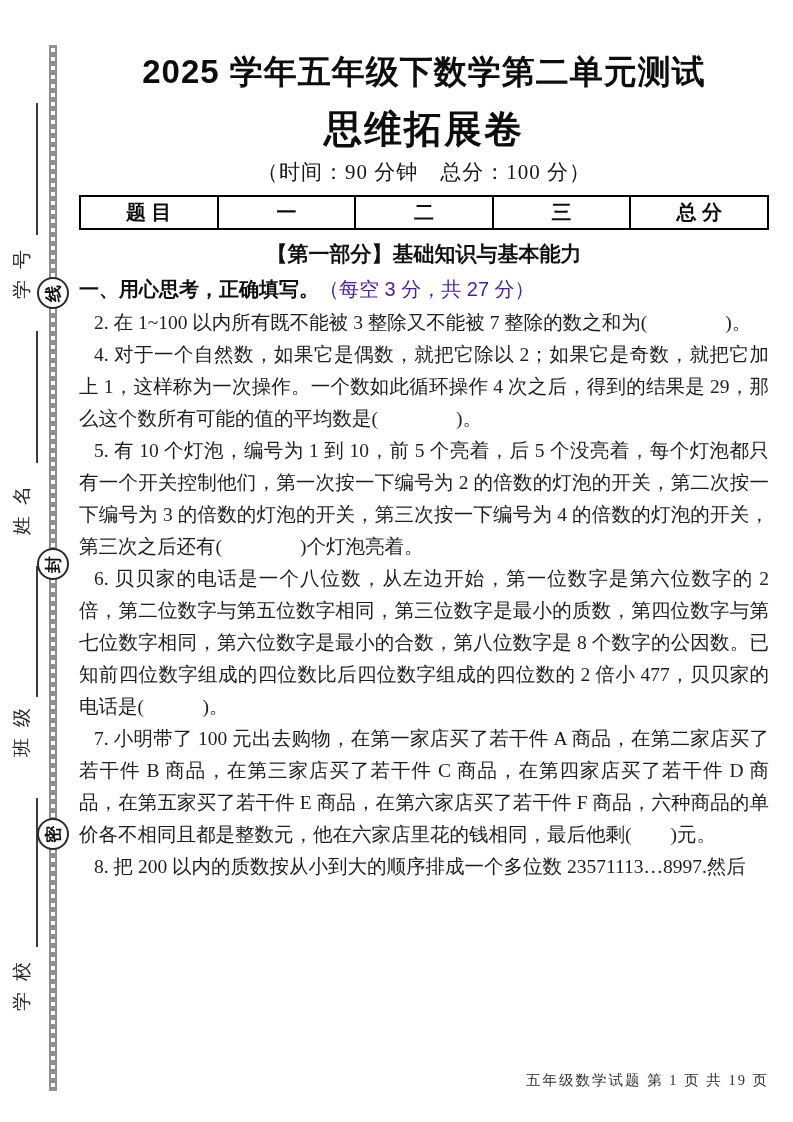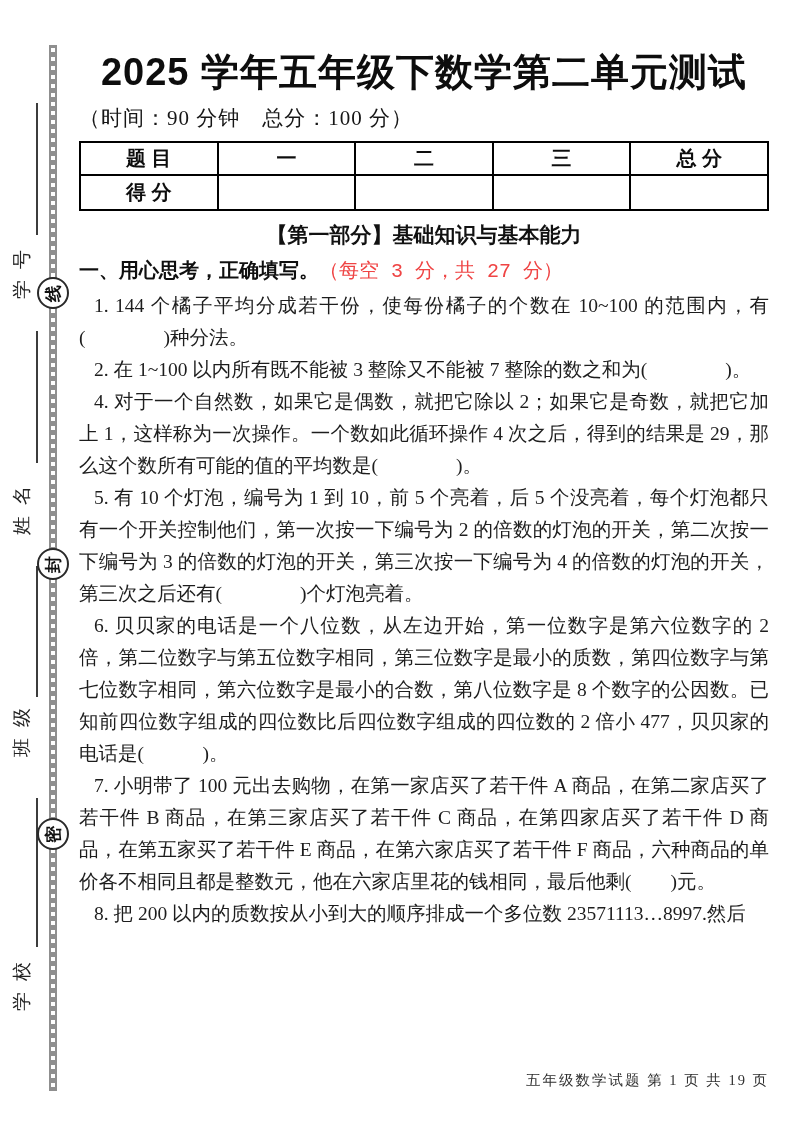--- a/index.html
+++ b/index.html
@@ -33,48 +33,48 @@
     font-size:19px;letter-spacing:11px;color:#222;
     font-family:"Liberation Serif", serif;
   }
   .fill-line{position:absolute;left:36px;width:1.5px;background:#3c3c3c;}
 
   
   .content{position:absolute;left:79px;top:46px;width:690px;}
   .title{
     margin:0;text-align:center;
     font-family:"Liberation Sans", sans-serif;font-weight:700;
-    font-size:38px;line-height:52px;letter-spacing:1px;color:#0d0d0d;
+    font-size:33px;line-height:52px;letter-spacing:1px;color:#0d0d0d;
   }
   .subtitle{
     margin:8px 0 0 0;text-align:center;
     font-family:"Liberation Sans", sans-serif;font-weight:700;
     font-size:38px;line-height:46px;letter-spacing:2px;color:#0d0d0d;
   }
   .meta{
-    margin:7px 0 0 0;
+    margin:7px 0 0 0;text-align:center;
     font-size:21px;line-height:27px;letter-spacing:1px;color:#161616;
   }
   table.score{
     margin-top:9px;width:100%;border-collapse:collapse;table-layout:fixed;
     font-family:"Liberation Sans", sans-serif;font-weight:700;font-size:20px;color:#0d0d0d;
   }
   table.score td{
     border:2px solid #000;text-align:center;vertical-align:middle;padding:0;
   }
   table.score tr.hdr td{height:31px;}
   table.score tr.scr td{height:33px;}
   .part-heading{
     margin:10px 0 6px 0;text-align:center;
     font-family:"Liberation Sans", sans-serif;font-weight:700;
     font-size:21px;line-height:28px;color:#111;
   }
   .directive{margin:2px 0 3px 0;font-size:20px;line-height:30px;}
   .directive .b{font-family:Liberation Sans, sans-serif;font-weight:700;color:#0f0f0f;}
-  .directive .n{font-family:Liberation Mono, monospace;color:#ef4444;}
+  .directive .n{font-family:Liberation Sans, sans-serif;color:#4c1d95;}
   .questions p{
     margin:0;font-size:19.5px;line-height:32px;text-align:justify;
     text-indent:15px;color:#1d1d1d;
   }
   .footer{
     position:absolute;left:79px;width:690px;top:1071px;text-align:right;
     font-size:14.5px;letter-spacing:2px;color:#2e2e2e;
   }
 </style>
 </head>
@@ -99,49 +99,42 @@
   </div>
   <div class="seal-circle" style="top:548px;">
     <span class="rot">封</span>
   </div>
   <div class="seal-circle" style="top:818px;">
     <span class="rot">密</span>
   </div>
 
   <div class="content">
     <h1 class="title">2025 学年五年级下数学第二单元测试</h1>
+    <h2 class="subtitle">思维拓展卷</h2>
     <div class="meta">（时间：90 分钟　总分：100 分）</div>
 
     <table class="score">
       <tbody>
           <tr class="hdr">
         <td>题 目</td>
         <td>一</td>
         <td>二</td>
         <td>三</td>
         <td>总 分</td>
       </tr>
-      <tr class="scr">
-        <td>得 分</td>
-        <td></td>
-        <td></td>
-        <td></td>
-        <td></td>
-      </tr>
     </tbody>
       </table>
 
     <div class="part-heading">【第一部分】基础知识与基本能力</div>
 
     <div class="directive">
       <span class="b">一、用心思考，正确填写。</span><span class="n">（每空 3 分，共 27 分）</span>
     </div>
 
     <div class="questions">
-      <p>1. 144 个橘子平均分成若干份，使每份橘子的个数在 10~100 的范围内，有(　　　　)种分法。</p>
       <p>2. 在 1~100 以内所有既不能被 3 整除又不能被 7 整除的数之和为(　　　　)。</p>
       <p>4. 对于一个自然数，如果它是偶数，就把它除以 2；如果它是奇数，就把它加上 1，这样称为一次操作。一个数如此循环操作 4 次之后，得到的结果是 29，那么这个数所有可能的值的平均数是(　　　　)。</p>
       <p>5. 有 10 个灯泡，编号为 1 到 10，前 5 个亮着，后 5 个没亮着，每个灯泡都只有一个开关控制他们，第一次按一下编号为 2 的倍数的灯泡的开关，第二次按一下编号为 3 的倍数的灯泡的开关，第三次按一下编号为 4 的倍数的灯泡的开关，第三次之后还有(　　　　)个灯泡亮着。</p>
       <p>6. 贝贝家的电话是一个八位数，从左边开始，第一位数字是第六位数字的 2 倍，第二位数字与第五位数字相同，第三位数字是最小的质数，第四位数字与第七位数字相同，第六位数字是最小的合数，第八位数字是 8 个数字的公因数。已知前四位数字组成的四位数比后四位数字组成的四位数的 2 倍小 477，贝贝家的电话是(　　　)。</p>
       <p>7. 小明带了 100 元出去购物，在第一家店买了若干件 A 商品，在第二家店买了若干件 B 商品，在第三家店买了若干件 C 商品，在第四家店买了若干件 D 商品，在第五家买了若干件 E 商品，在第六家店买了若干件 F 商品，六种商品的单价各不相同且都是整数元，他在六家店里花的钱相同，最后他剩(　　)元。</p>
       <p>8. 把 200 以内的质数按从小到大的顺序排成一个多位数 23571113…8997.然后</p>
     </div>
   </div>
 
   <div class="footer">五年级数学试题 第 1 页 共 19 页</div>

